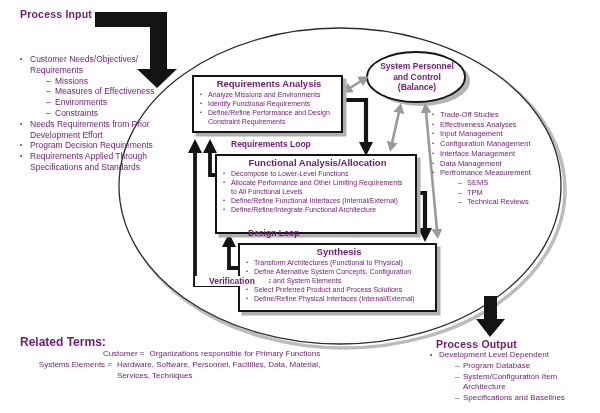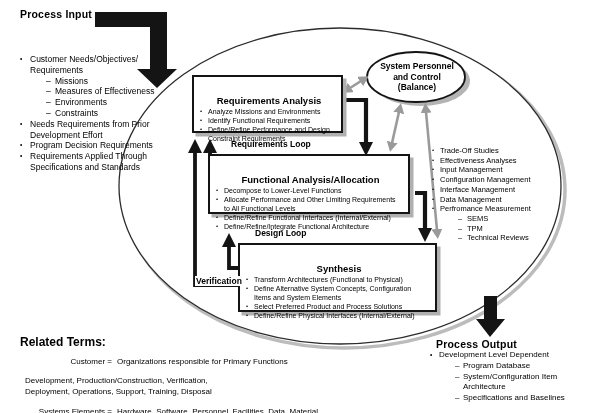--- a/index.html
+++ b/index.html
@@ -1,61 +1,61 @@
 <!DOCTYPE html>
 <html><head>
 <meta charset="utf-8">
 <style>
   html,body{margin:0;padding:0;background:#fff;}
   .canvas{
     position:relative;width:600px;height:413px;background:#fff;overflow:hidden;
-    font-family:"Liberation Sans","DejaVu Sans",sans-serif;color:#000000;
+    font-family:"Liberation Sans","DejaVu Sans",sans-serif;color:#701a75;
     -webkit-font-smoothing:antialiased;
   }
   svg.layer{position:absolute;left:0;top:0;z-index:1;}
   .abs{position:absolute;}
   .z2{z-index:2;}
   .pre{white-space:pre-line;}
   .sec-title{font-weight:bold;font-size:10.5px;letter-spacing:.2px;}
   
   .row{display:flex;}
   .row .b{flex:none;width:10px;font-size:6.5px;}
   .row .d{flex:none;width:9px;}
   .lst{font-size:8.5px;line-height:10.8px;}
   .lst .sub{padding-left:26px;}
   
   .box{
     position:absolute;background:#fff;border:2px solid #141414;
     box-shadow:3.5px 3.5px 0 #b0b0b0;box-sizing:border-box;
-    padding:18px 2px 0 5px;z-index:2;
+    padding:1px 2px 0 5px;z-index:2;
   }
   .box-title{text-align:center;font-weight:bold;font-size:9.5px;line-height:11.5px;}
   .box .row{font-size:7px;line-height:9.2px;}
   .box .row .b{width:8px;font-size:6px;padding-left:1px;}
   .box .row .t{white-space:pre;}
   .looplbl{position:absolute;font-weight:bold;font-size:8.5px;z-index:3;white-space:nowrap;}
-  .verif{background:#fff;padding:0 1px;}
+  .verif{background:#fff;padding:0 14px;}
   .ellipse-label{
     position:absolute;left:371px;top:61px;width:92px;text-align:center;
     font-weight:bold;font-size:8.5px;line-height:10.5px;z-index:3;white-space:pre-line;
   }
   
-  .ctl{position:absolute;left:432px;top:110px;font-size:7.5px;line-height:9.7px;z-index:2;margin-top:36px;}
+  .ctl{position:absolute;left:432px;top:110px;font-size:7.5px;line-height:9.7px;z-index:2;}
   .ctl .b{width:8px;font-size:6px;}
   .ctl .sub{padding-left:26px;}
   .ctl .d{width:9px;}
   
   .pol{position:absolute;left:430px;top:350px;font-size:8px;line-height:10.8px;z-index:2;}
   .pol .b{width:9px;font-size:6.5px;}
   .pol .sub{padding-left:25px;}
   .pol .d{width:8px;}
   
   .rt{position:absolute;left:20px;top:336px;z-index:2;}
   .rt-title{font-weight:bold;font-size:12px;line-height:12px;}
-  .rt-row{display:flex;font-size:8px;line-height:11.2px;margin-top:8px;}
+  .rt-row{display:flex;font-size:8px;line-height:11.2px;margin-top:0;justify-content:flex-end;}
   .rt-row .term{flex:none;width:92px;text-align:right;}
   .rt-row .def{margin-left:5px;white-space:pre-line;}
 </style>
 </head>
 <body>
 
 <div class="canvas">
 
   <svg class="layer" width="600" height="413" viewBox="0 0 600 413">
     <defs>
@@ -142,42 +142,42 @@
     </div>
     <div class="row">
       <span class="b">•</span>
       <span class="t">Define/Refine Performance and Design
 Constraint Requirements</span>
     </div>
   </div>
 
   <div class="looplbl" style="left:231px;top:139px;">Requirements Loop</div>
 
-  <div class="box" style="left:208px;top:154px;width:202px;height:60px;">
+  <div class="box" style="left:215px;top:154px;width:202px;height:80px;">
     <div class="box-title">Functional Analysis/Allocation</div>
     <div class="row">
       <span class="b">•</span>
       <span class="t">Decompose to Lower-Level Functions</span>
     </div>
     <div class="row">
       <span class="b">•</span>
       <span class="t">Allocate Performance and Other Limiting Requirements
 to All Functional Levels</span>
     </div>
     <div class="row">
       <span class="b">•</span>
       <span class="t">Define/Refine Functional Interfaces (Internal/External)</span>
     </div>
     <div class="row">
       <span class="b">•</span>
       <span class="t">Define/Refine/Integrate Functional Architecture</span>
     </div>
   </div>
 
-  <div class="looplbl" style="left:255px;top:228px;">Design Loop</div>
+  <div class="looplbl" style="left:248px;top:228px;">Design Loop</div>
 
   <div class="box" style="left:238px;top:243px;width:199px;height:69px;">
     <div class="box-title">Synthesis</div>
     <div class="row">
       <span class="b">•</span>
       <span class="t">Transform Architectures (Functional to Physical)</span>
     </div>
     <div class="row">
       <span class="b">•</span>
       <span class="t">Define Alternative System Concepts, Configuration
@@ -263,22 +263,20 @@
     </div>
   </div>
 
   <div class="rt">
     <div class="rt-title">Related Terms:</div>
     <div class="rt-row">
       <span class="term">Customer =</span>
       <span class="def">Organizations responsible for Primary Functions</span>
     </div>
     <div class="rt-row">
-      <span class="def">Development, Production/Construction, Verification,
-Deployment, Operations, Support, Training, Disposal</span>
     </div>
     <div class="rt-row">
       <span class="term">Systems Elements =</span>
       <span class="def">Hardware, Software, Personnel, Facilities, Data, Material,
 Services, Techniques</span>
     </div>
   </div>
 
 </div>
 

